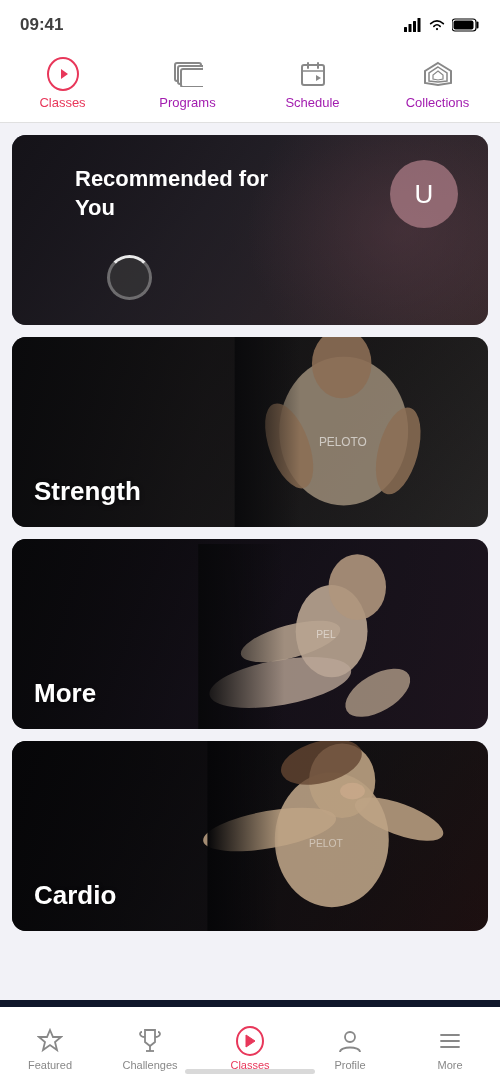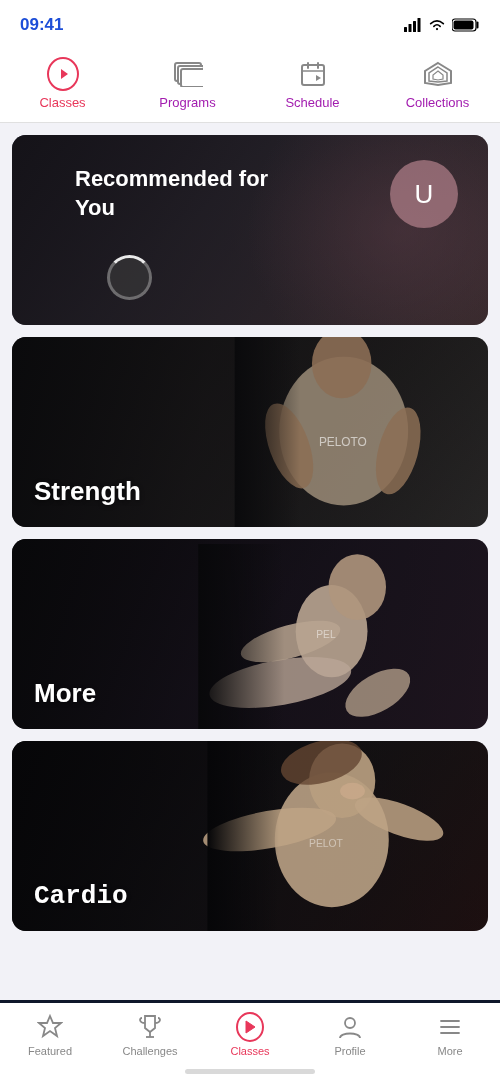--- a/index.html
+++ b/index.html
@@ -20,21 +20,21 @@
       height: 50px;
       background: white;
       display: flex;
       align-items: center;
       justify-content: space-between;
       padding: 0 20px;
     }
     .status-time {
       font-size: 17px;
       font-weight: 600;
-      color: #1d4ed8;
+      color: #404040;
     }
     .status-icons {
       display: flex;
       align-items: center;
       gap: 6px;
     }
 
     
     .top-nav {
       width: 100%;
@@ -187,25 +187,25 @@
       z-index: 2;
     }
 
     
     .bottom-tab-bar {
       position: absolute;
       bottom: 0;
       width: 100%;
       height: 80px;
       background: white;
-      border-top: 3px solid #0f172a;
+      border-top: 7px solid #0f172a;
       display: flex;
       align-items: flex-start;
       justify-content: space-around;
-      padding-top: 10px;
+      padding-top: 20px;
     }
     .tab-item {
       display: flex;
       flex-direction: column;
       align-items: center;
       gap: 4px;
       cursor: pointer;
       min-width: 70px;
     }
     .tab-icon {
@@ -413,21 +413,21 @@
         <text x="98" y="112" font-size="10" fill="rgba(255,255,255,0.45)" font-family="Arial">PELOT</text>
         <defs>
           <linearGradient id="cg" x1="0%" y1="0%" x2="100%" y2="0%">
             <stop offset="0%" stop-color="rgba(6,6,8,1)"></stop>
             <stop offset="30%" stop-color="rgba(6,6,8,0)"></stop>
           </linearGradient>
         </defs>
         <rect x="0" y="0" width="230" height="220" fill="url(#cg)"></rect>
       </svg>
     </div>
-    <span class="card-label" style="z-index:3;font-family:Liberation Mono, monospace;">Cardio</span>
+    <span class="card-label" style="z-index:3;">Cardio</span>
   </div>
 
 </div>
 
 <div class="bottom-tab-bar">
 
   <div class="tab-item">
     <div class="tab-icon">
       <svg width="26" height="26" viewBox="0 0 26 26" fill="none" stroke="#888" stroke-width="1.8">
         <polygon points="13,2 16,9 24,9 18,14 20,22 13,17 6,22 8,14 2,9 10,9"></polygon>

